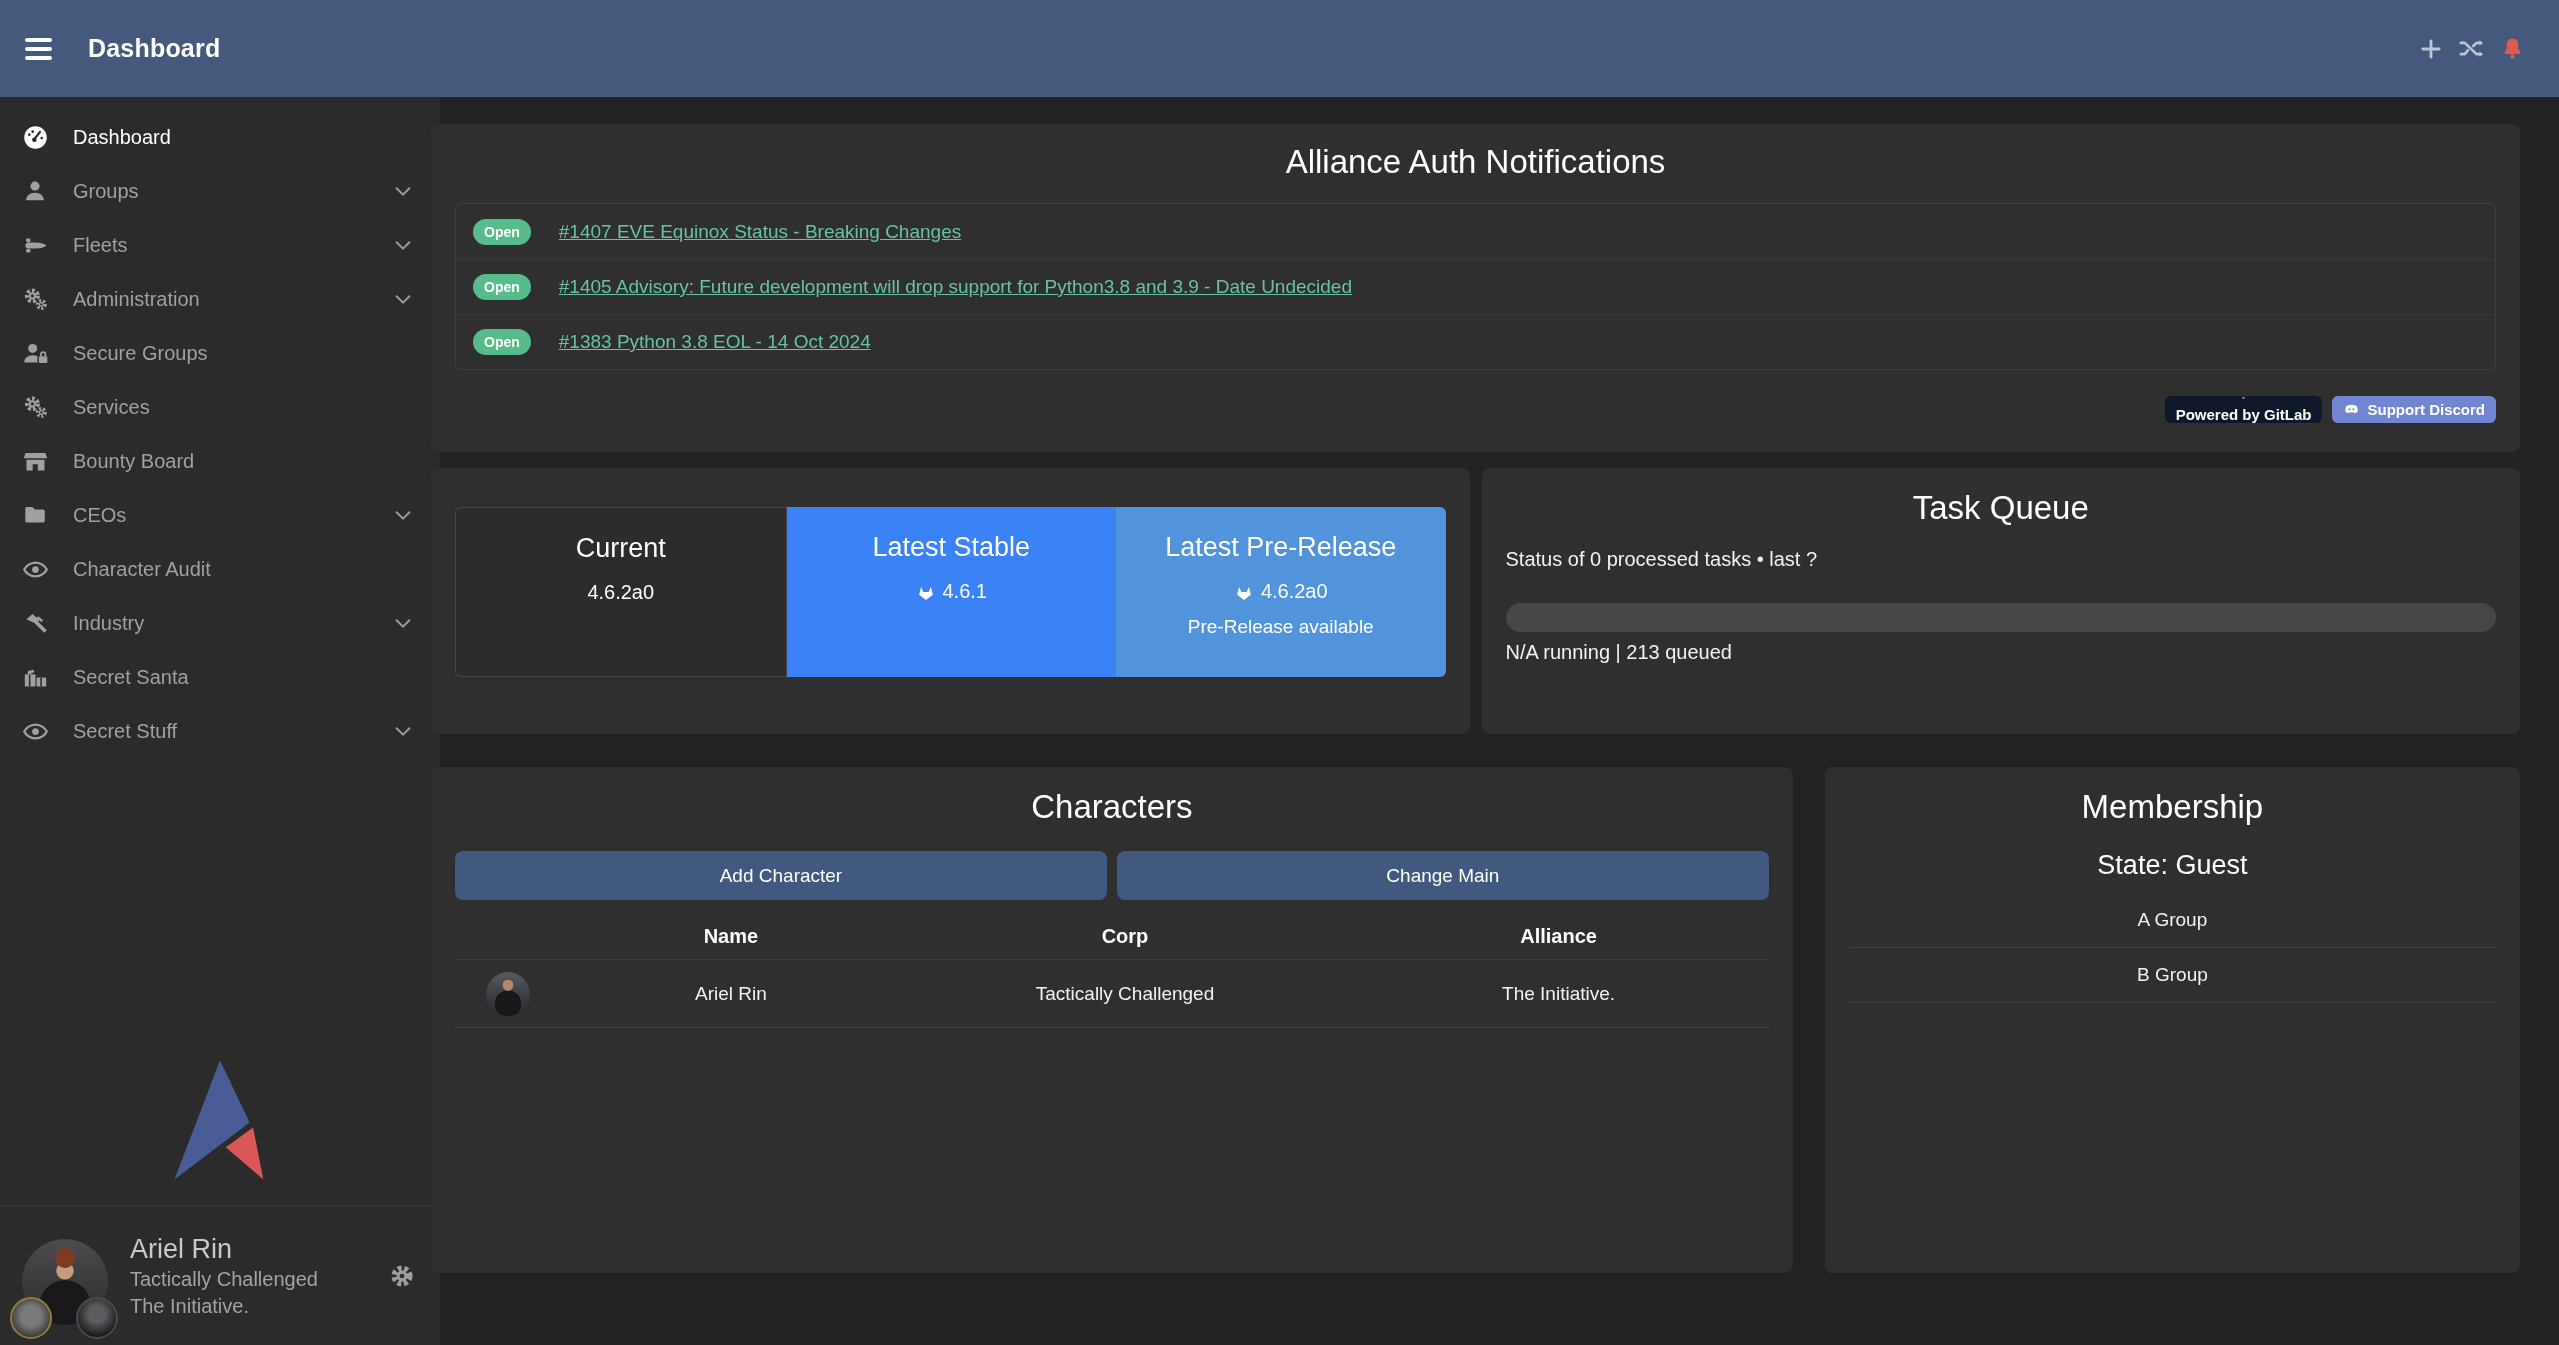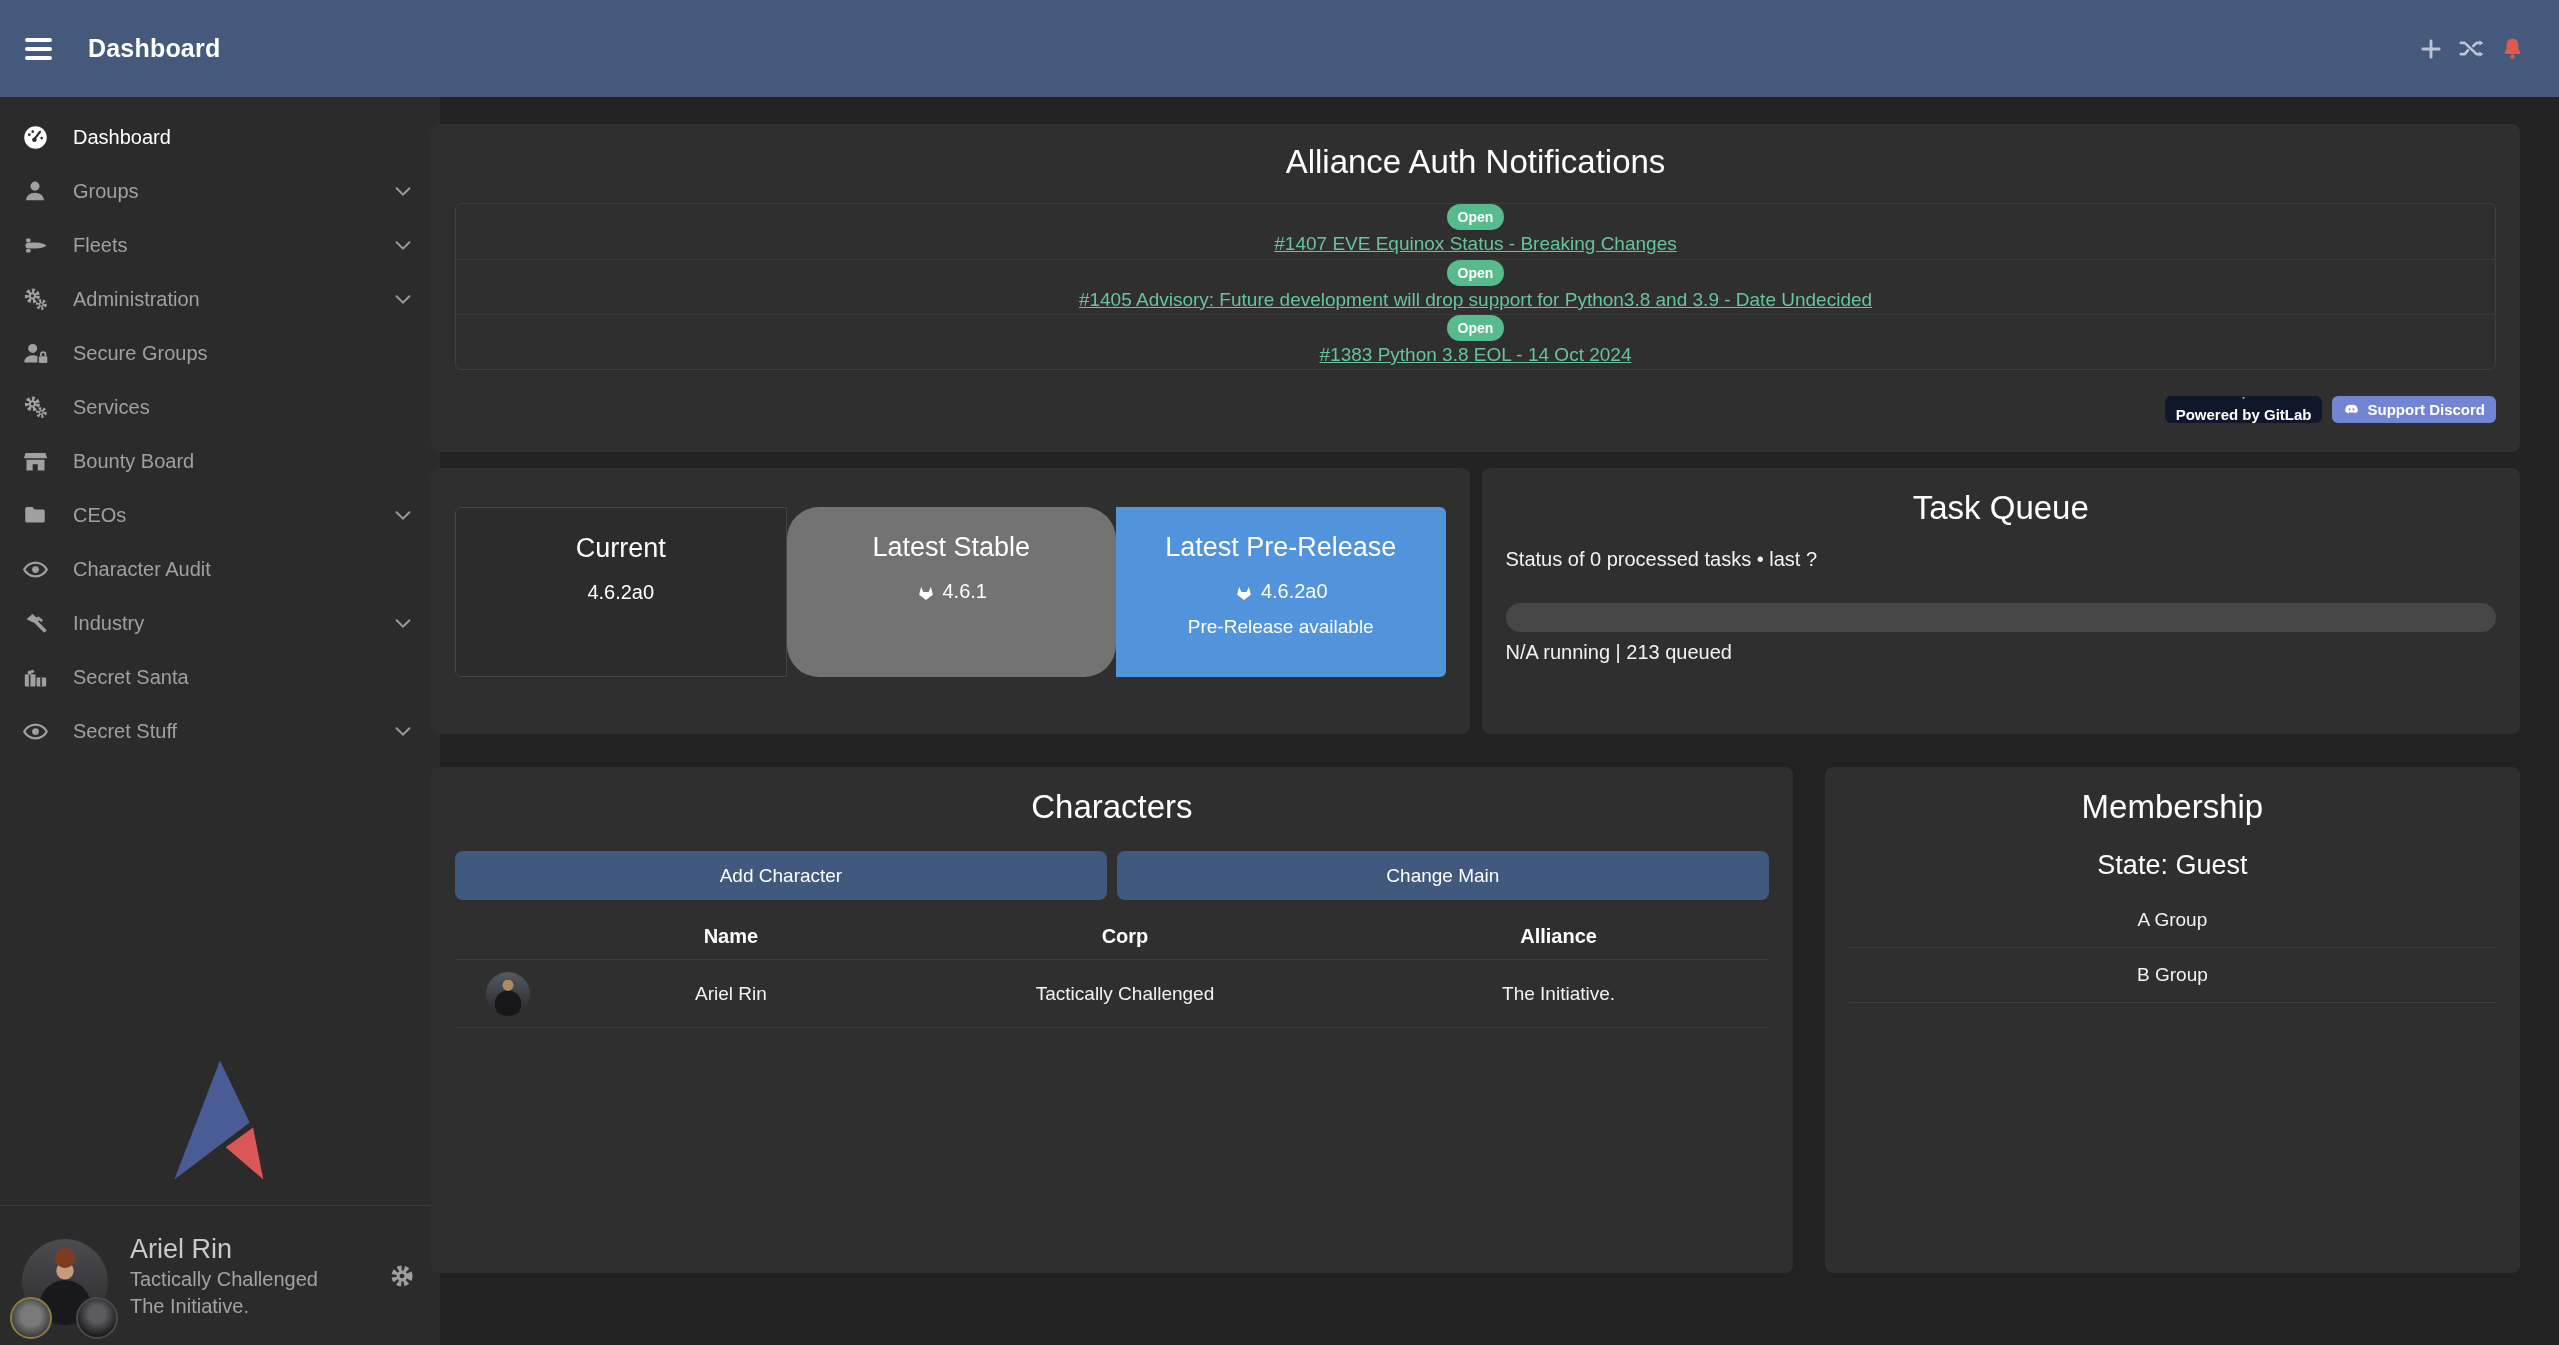--- a/index.html
+++ b/index.html
@@ -46,38 +46,38 @@
   .user-gear { margin-left:auto; margin-right:24px; width:28px; height:28px; color:#9E9E9E; cursor:pointer; }
 
   
   .main { position:absolute; top:97px; left:416px; width:2119px; height:1248px; padding:27px 15px 0 15px; }
   .panel { background:#2F2F2F; border-radius:8px; }
   .panel-title { text-align:center; font-size:33px; font-weight:400; color:#FFFFFF; line-height:36px; }
 
   
   .panel-notifications { height:328px; padding:20px 24px 0 24px; margin-bottom:16px; }
   .notif-list { margin-top:23px; border:1px solid #3F3F3F; border-radius:6px; }
-  .notif-item { height:55px; display:flex; align-items:center; padding:0 17px; gap:3px;flex-direction:column; }
+  .notif-item { height:55px; display:flex; align-items:center; padding:0 17px; gap:28px; }
   .notif-item + .notif-item { border-top:1px solid #3A3A3A; }
   .badge-open { background:#57BB8C; color:#fff; font-size:14px; font-weight:bold; padding:5px 11px;
                 border-radius:13px; line-height:16px; }
   .notif-link { color:#67C59C; font-size:19px; text-decoration:underline; cursor:pointer; }
   .panel-badges { display:flex; justify-content:flex-end; gap:10px; margin-top:26px; }
   .ext-badge { height:27px; border-radius:6px; display:flex; align-items:center; gap:7px; padding:0 11px;
                color:#fff; font-size:15px; font-weight:bold; cursor:pointer; }
   .ext-badge.gitlab { background:#0f172a;flex-direction:column; }
   .ext-badge.discord { background:#7185D2; }
 
   
   .row2 { display:flex; gap:12px; margin-bottom:33px; }
   .row2 .panel { flex:1; height:266px; padding:22px 24px 0 24px; }
   .ver-boxes { margin-top:17px; display:flex; height:170px; border-radius:6px; }
   .ver-box { flex:1; text-align:center; padding-top:25px; }
   .ver-box.current { background:#2C2C2C; border:1px solid #454545; border-radius:6px 0 0 6px; }
-  .ver-box.stable { background:#737373;border-radius:32px; }
+  .ver-box.stable { background:#3b82f6; }
   .ver-box.prerelease { background:#5294DB; border-radius:0 6px 6px 0; }
   .ver-label { font-size:27px; color:#fff; }
   .ver-value { margin-top:17px; font-size:20px; color:#fff; display:flex; align-items:center; justify-content:center; gap:7px; }
   .ver-note { margin-top:13px; font-size:19px; color:#fff; }
 
   .tq-status { margin-top:21px; font-size:20px; color:#F2F2F2; line-height:24px; }
   .tq-bar { margin-top:32px; height:29px; border-radius:15px; background:#474747; }
   .tq-queue { margin-top:9px; font-size:20px; color:#F2F2F2; }
 
   

